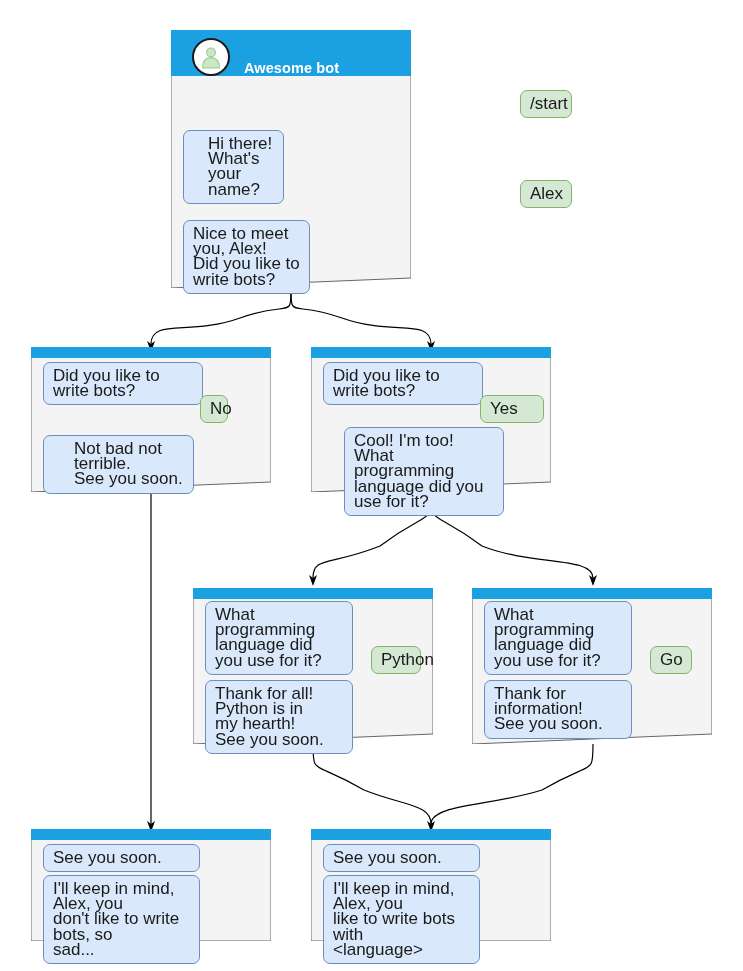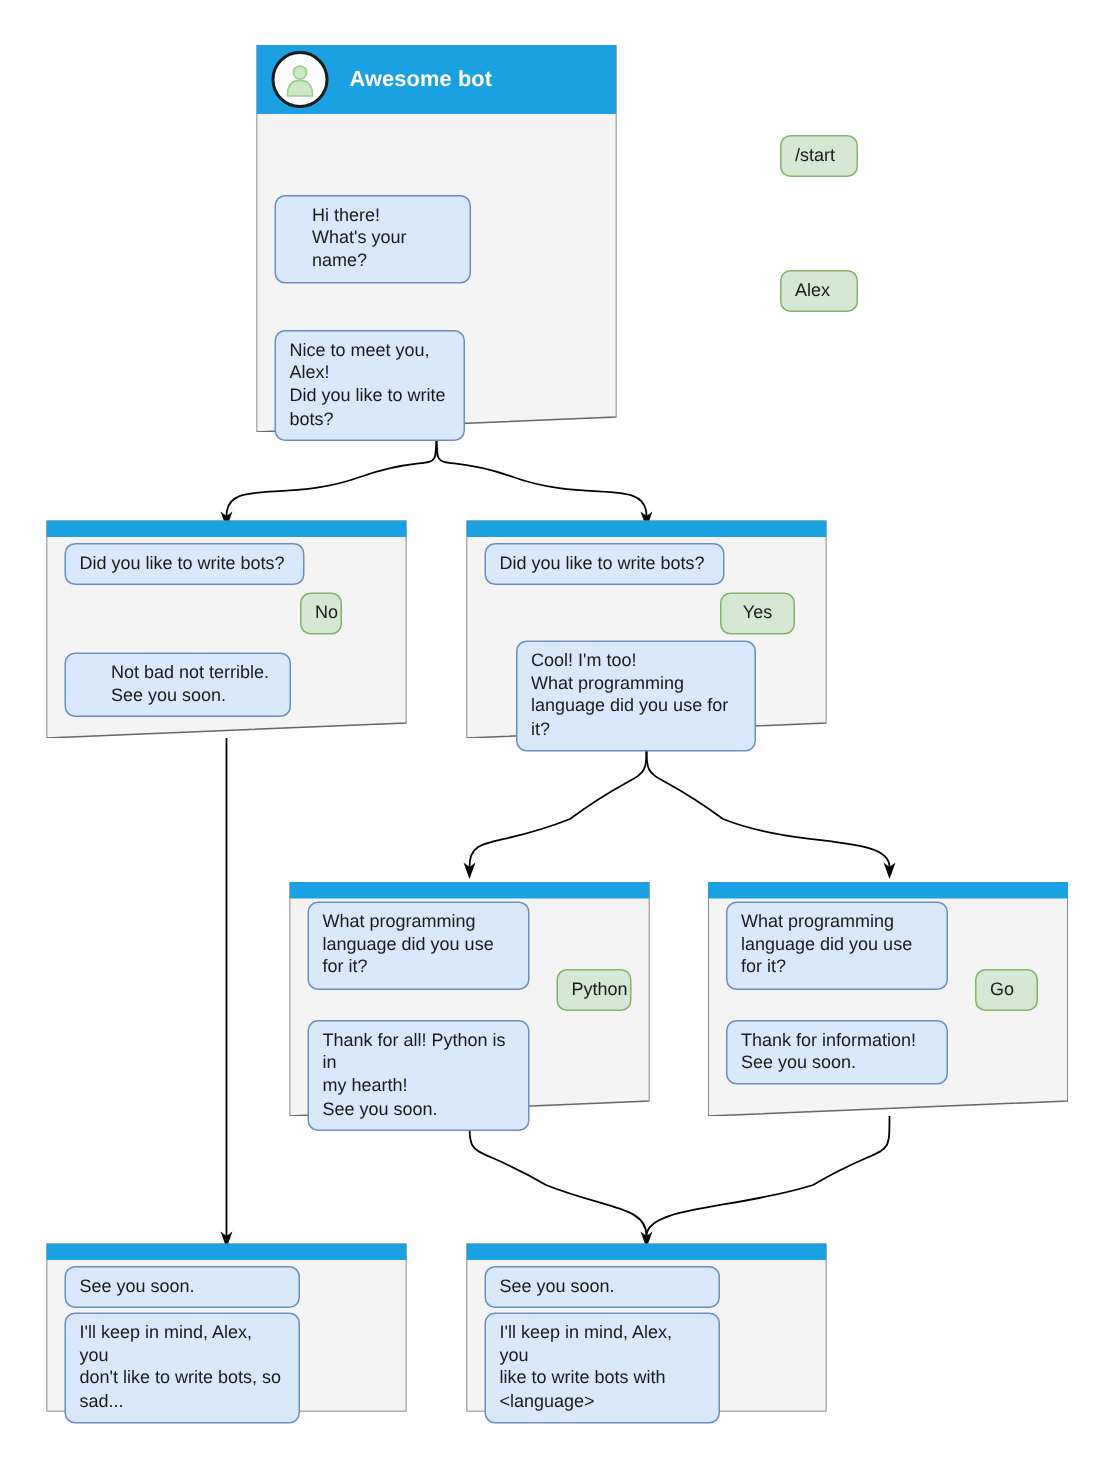--- a/index.html
+++ b/index.html
@@ -69,23 +69,23 @@
   }
 
   
   .nodehead {
     position: absolute;
     left: 0;
     top: 0;
     width: 100%;
     height: 46px;
     display: flex;
-    align-items: center;
+    align-items: flex-end;
     box-sizing: border-box;
-    padding-left: 10px;
+    padding-left: 21px;
   }
   .avatar {
     width: 38px;
     height: 38px;
     flex: 0 0 38px;
     border-radius: 50%;
     background: #ffffff;
     border: 2px solid #1b1b1b;
     box-sizing: border-box;
     display: flex;
@@ -98,21 +98,21 @@
     color: #ffffff;
     font-size: 14.5px;
     font-weight: bold;
     letter-spacing: 0.1px;
     white-space: nowrap;
   }
   .bubble {
     position: absolute;
     box-sizing: border-box;
     border-radius: 7px;
-    font-size: 12px;
+    font-size: 17px;
     line-height: 15.2px;
     color: #1a1a1a;
     padding: 5px 9px 6px 9px;
     white-space: pre-line;
   }
   .bubble.bot {
     background: #dae8fc;
     border: 1px solid #6c8ebf;
     left: 12px;
   }
@@ -174,21 +174,21 @@
         <div class="avatar">
           <svg width="26" height="26" viewBox="0 0 26 26">
             <circle cx="13" cy="8.4" r="4.4" fill="#cbe7c4" stroke="#9ccb8e" stroke-width="1.1"></circle>
             <path d="M 4.6 24 C 4.6 16.5 8.2 13.6 13 13.6 C 17.8 13.6 21.4 16.5 21.4 24 Z" fill="#cbe7c4" stroke="#9ccb8e" stroke-width="1.1"></path>
           </svg>
         </div>
         <div class="bottitle">Awesome bot</div>
       </div>
 
       <div class="bubble user" style="left:349px; top:60px; width:52px;">/start</div>
-      <div class="bubble bot" style="top:100px; width:131px;padding-left:24px;">Hi there!
+      <div class="bubble bot" style="top:100px; width:101px;padding-left:24px;">Hi there!
 What's your name?</div>
       <div class="bubble user" style="left:349px; top:150px; width:52px;">Alex</div>
       <div class="bubble bot" style="top:190px; width:127px;">Nice to meet you, Alex!
 Did you like to write bots?</div>
     </div>
   </div>
 
   <div class="node" style="left:31px; top:347px; width:240px; height:145px;">
     <svg class="shape" viewBox="0 0 240 145" preserveAspectRatio="none">
       <polygon class="body" points="0,0 240,0 240,135 0,145"></polygon>
@@ -202,21 +202,21 @@
     </div>
   </div>
 
   <div class="node" style="left:311px; top:347px; width:240px; height:145px;">
     <svg class="shape" viewBox="0 0 240 145" preserveAspectRatio="none">
       <polygon class="body" points="0,0 240,0 240,135 0,145"></polygon>
       <rect class="titlebar" x="0" y="0" width="240" height="11"></rect>
     </svg>
     <div class="content">
       <div class="bubble bot" style="top:15px; width:160px;">Did you like to write bots?</div>
-      <div class="bubble user" style="left:169px; top:48px; width:50px;text-align:center;">Yes</div>
+      <div class="bubble user" style="left:169px; top:48px; width:64px;">Yes</div>
       <div class="bubble bot" style="top:80px; width:160px;margin-left:21px;">Cool! I'm too!
 What programming
 language did you use for it?</div>
     </div>
   </div>
 
   <div class="node" style="left:193px; top:588px; width:240px; height:156px;">
     <svg class="shape" viewBox="0 0 240 156" preserveAspectRatio="none">
       <polygon class="body" points="0,0 240,0 240,146 0,156"></polygon>
       <rect class="titlebar" x="0" y="0" width="240" height="11"></rect>

